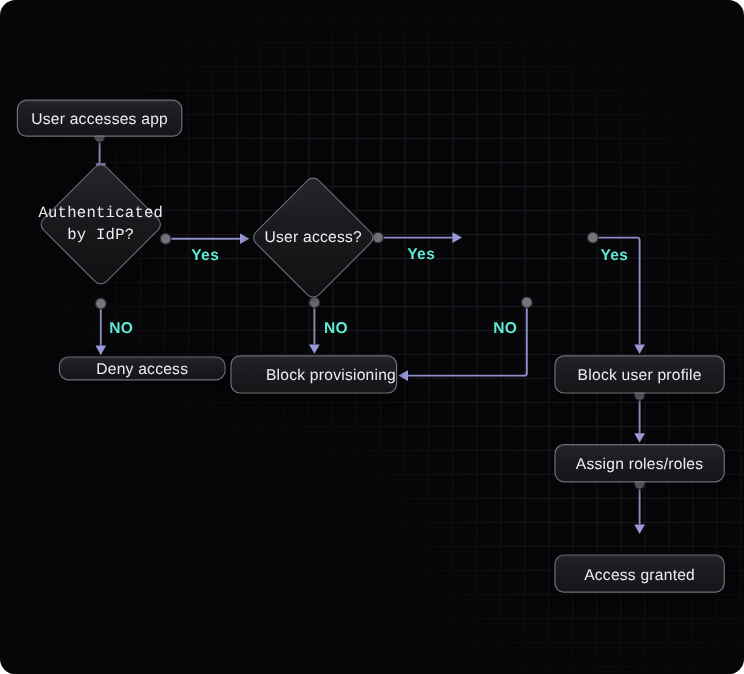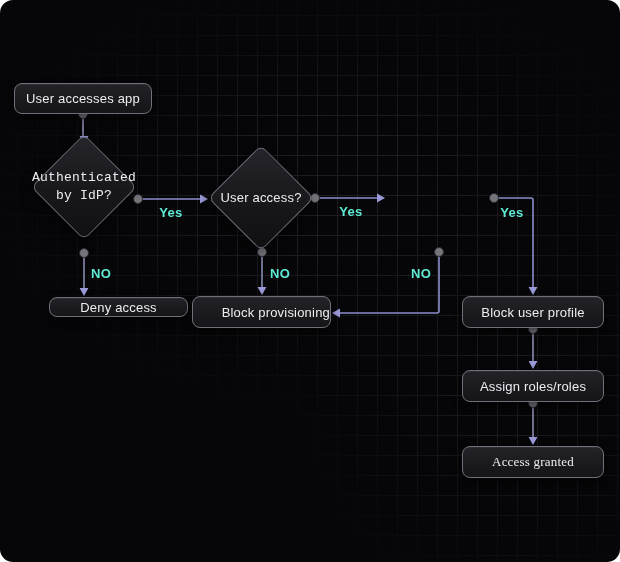--- a/index.html
+++ b/index.html
@@ -158,21 +158,21 @@
   </div>
 
   <div class="node-box" style="left:462px; top:296px; width:142px; height:32px;">
     <span>Block user profile</span>
   </div>
 
   <div class="node-box" style="left:462px; top:370px; width:142px; height:32px;">
     <span>Assign roles/roles</span>
   </div>
 
-  <div class="node-box" style="left:462px; top:446px; width:142px; height:32px;font-family:Liberation Serif, serif;">
+  <div class="node-box" style="left:462px; top:462px; width:142px; height:32px;">
     <span>Access granted</span>
   </div>
 
   <div class="diamond-wrap" style="left:30px; top:133px;font-family:Liberation Mono, monospace;">
     <div class="diamond-shape"></div>
     <div class="diamond-label">
       <span>Authenticated</span>
       <span>by IdP?</span>
     </div>
   </div>

